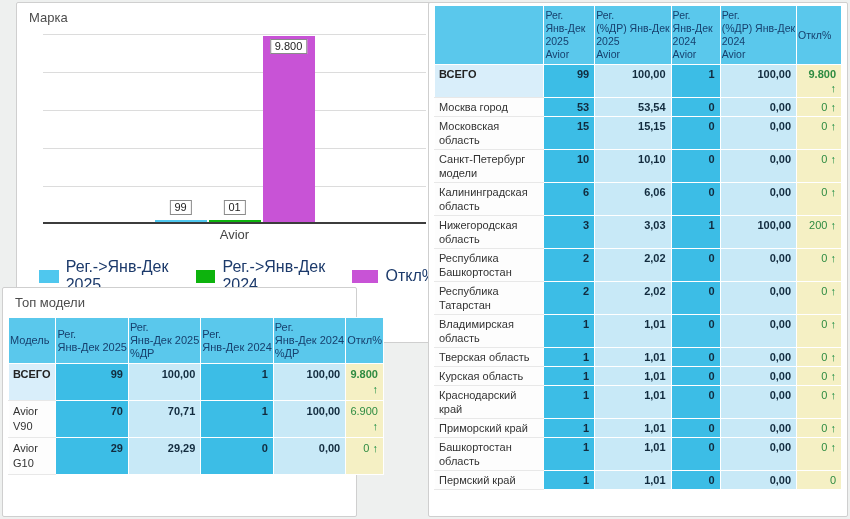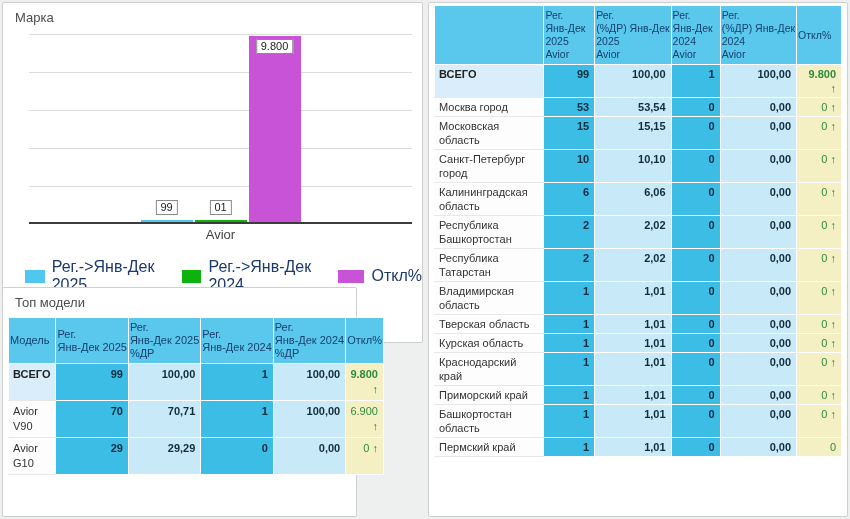--- a/index.html
+++ b/index.html
@@ -1,19 +1,19 @@
 <!DOCTYPE html>
 <html style="--header-bg: #5ac8ec; --header-text: #17406e; --count-bg: #3cbde6; --pct-bg: #c8e9f7; --dev-bg: #f5f0c4; --dev-text: #2e8b41; --arrow: #148a3e; --total-name-bg: #d9eefa; --value-text: #122b3e;"><head>
 <meta charset="utf-8">
 <style>
   * { margin:0; padding:0; box-sizing:border-box; }
   html,body { width:850px; height:519px; overflow:hidden; background:#eef0ef;
               font-family:"Liberation Sans", sans-serif; }
   .panel { position:absolute; background:#fff; border:1px solid #cfcfcf; border-radius:2px; }
-  #panel-brand  { left:2px;   top:2px;   width:421px; height:341px; }
+  #panel-brand  { left:16px;   top:2px;   width:421px; height:341px; }
   #panel-models { left:2px;   top:287px; width:355px; height:230px; }
   #panel-terr   { left:428px; top:2px;   width:420px; height:515px; }
   .panel-title { font-size:13px; color:#4c4c4c; padding:7px 12px 5px 12px; }
 
   
   .plot-wrap { margin:4px 10px 0 26px; }
   .plot-area { position:relative; height:190px; border-bottom:2px solid #3c3c3c;
                background-image:linear-gradient(to bottom, #dcdcdc 1px, transparent 1px);
                background-size:100% 38px; }
   .bars { position:absolute; left:0; right:0; bottom:0; top:0;
@@ -205,34 +205,42 @@
           </tr>
           <tr>
             <td class="name">Московская область</td>
             <td class="count">15</td>
             <td class="pct">15,15</td>
             <td class="count">0</td>
             <td class="pct">0,00</td>
             <td class="dev">0 <span class="arr">↑</span></td>
           </tr>
           <tr>
-            <td class="name">Санкт-Петербург город</td>
+            <td class="name">Санкт-Петербург модели</td>
             <td class="count">10</td>
             <td class="pct">10,10</td>
             <td class="count">0</td>
             <td class="pct">0,00</td>
             <td class="dev">0 <span class="arr">↑</span></td>
           </tr>
           <tr>
             <td class="name">Калининградская область</td>
             <td class="count">6</td>
             <td class="pct">6,06</td>
             <td class="count">0</td>
             <td class="pct">0,00</td>
             <td class="dev">0 <span class="arr">↑</span></td>
+          </tr>
+          <tr>
+            <td class="name">Нижегородская область</td>
+            <td class="count">3</td>
+            <td class="pct">3,03</td>
+            <td class="count">1</td>
+            <td class="pct">100,00</td>
+            <td class="dev">200 <span class="arr">↑</span></td>
           </tr>
           <tr>
             <td class="name">Республика Башкортостан</td>
             <td class="count">2</td>
             <td class="pct">2,02</td>
             <td class="count">0</td>
             <td class="pct">0,00</td>
             <td class="dev">0 <span class="arr">↑</span></td>
           </tr>
           <tr>

